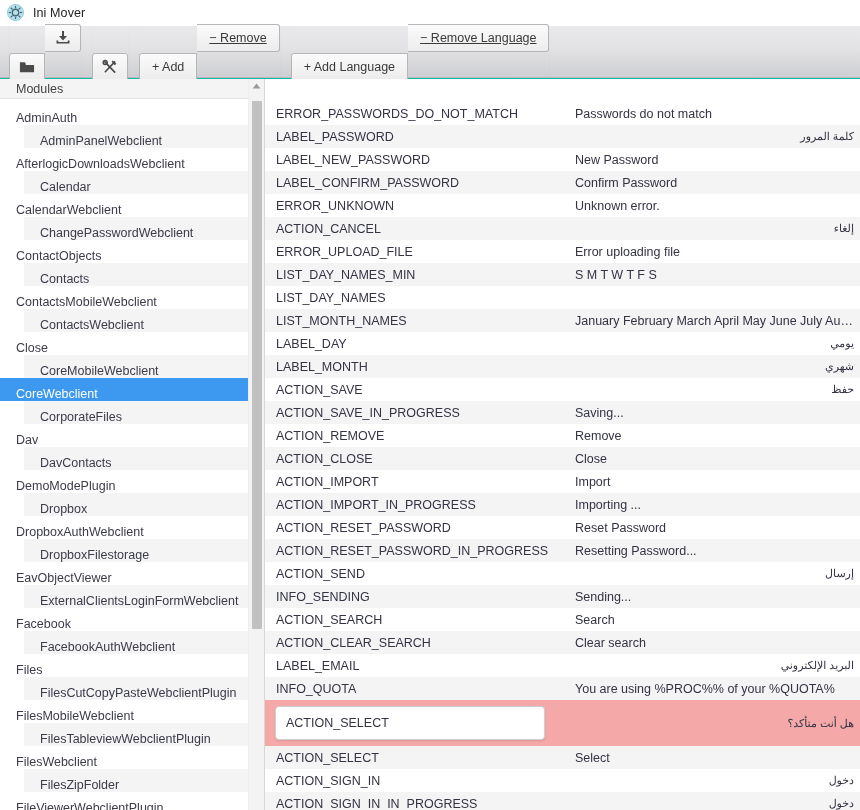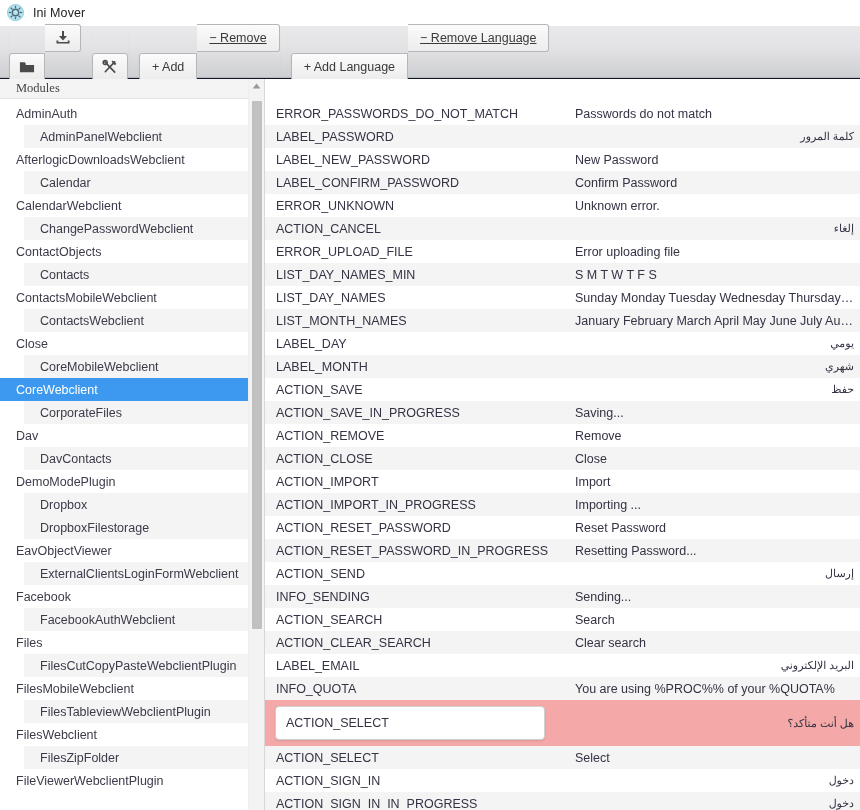--- a/index.html
+++ b/index.html
@@ -10,21 +10,21 @@
     overflow: hidden;
     background: #ffffff;
     font-family: "Liberation Sans", sans-serif;
   }
 
   #app {
     position: relative;
     width: 860px;
     height: 810px;
     overflow: hidden;
-    background: #0f172a;
+    background: #14b8a6;
   }
 
   
   #titlebar {
     height: 26px;
     background: #ffffff;
     display: flex;
     align-items: center;
     padding-left: 7px;
     border-bottom: 1px solid #ffffff;
@@ -98,31 +98,30 @@
   }
   #sidebar-header {
     height: 20px;
     background: #f4f4f4;
     border-bottom: 1px solid #e2e2e2;
     display: flex;
     align-items: center;
     padding-left: 16px;
     font-size: 12.5px;
     color: #444444;
-    font-family: Liberation Serif, serif;
   }
   #module-list {
     position: absolute;
     top: 23px; left: 0; right: 0; bottom: 0;
     overflow: hidden;
   }
   .mod-row {
     height: 23px;
     display: flex;
-    align-items: center;
+    align-items: flex-end;
     padding-left: 16px;
     font-size: 12.5px;
     color: #3b3b4a;
     background: #ffffff;
     white-space: nowrap;
     cursor: default;
   }
   .mod-row.alt { background: #f4f4f4; margin-left: 24px; }
   .mod-row.selected {
     background: #3d99ef;
@@ -344,20 +343,23 @@
           </div>
           <div class="mod-row alt">
             <span>DavContacts</span>
           </div>
           <div class="mod-row">
             <span>DemoModePlugin</span>
           </div>
           <div class="mod-row alt">
             <span>Dropbox</span>
           </div>
+          <div class="mod-row">
+            <span>DropboxAuthWebclient</span>
+          </div>
           <div class="mod-row alt">
             <span>DropboxFilestorage</span>
           </div>
           <div class="mod-row">
             <span>EavObjectViewer</span>
           </div>
           <div class="mod-row alt">
             <span>ExternalClientsLoginFormWebclient</span>
           </div>
           <div class="mod-row">
@@ -431,21 +433,20 @@
           <div class="tr">
             <div class="td key">ERROR_UPLOAD_FILE</div>
             <div class="td value">Error uploading file</div>
           </div>
           <div class="tr alt">
             <div class="td key">LIST_DAY_NAMES_MIN</div>
             <div class="td value">S M T W T F S</div>
           </div>
           <div class="tr">
             <div class="td key">LIST_DAY_NAMES</div>
-            <div class="td value">Sunday Monday Tuesday Wednesday Thursday…</div>
           </div>
           <div class="tr alt">
             <div class="td key">LIST_MONTH_NAMES</div>
             <div class="td value">January February March April May June July Au…</div>
           </div>
           <div class="tr">
             <div class="td key">LABEL_DAY</div>
             <div class="td value rtl">يومي</div>
           </div>
           <div class="tr alt">

